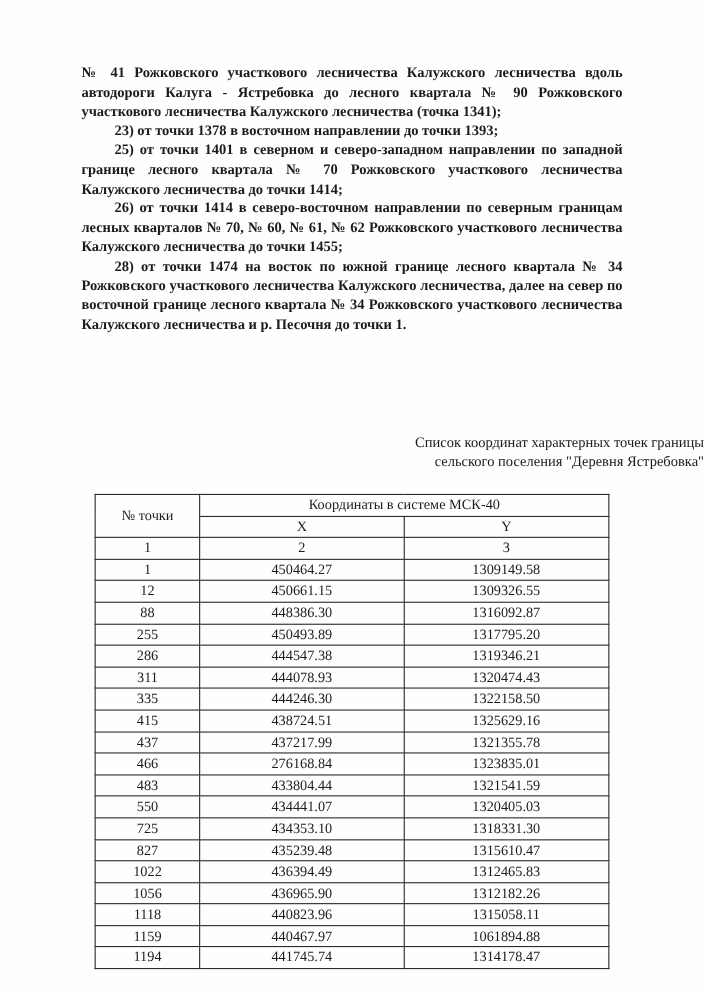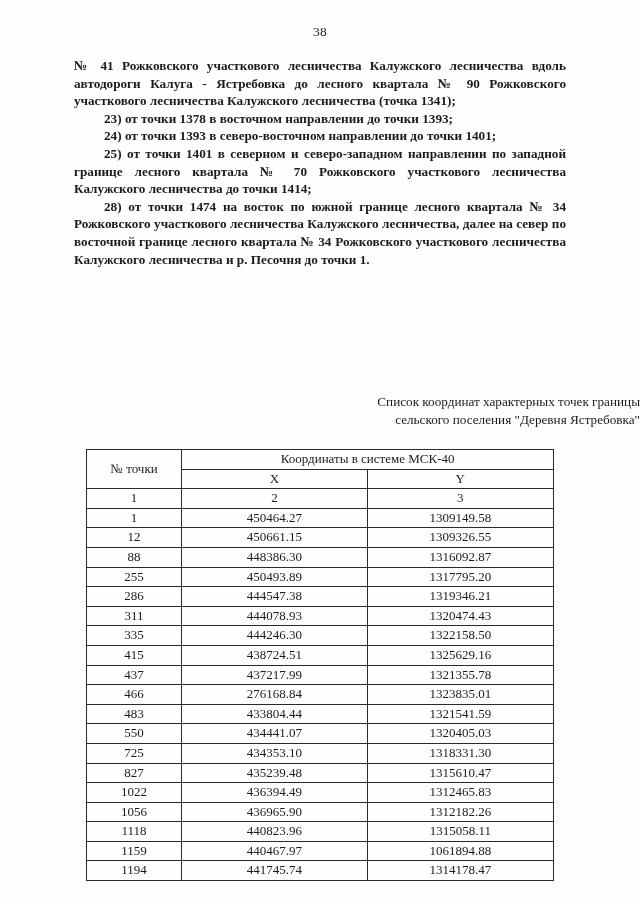--- a/index.html
+++ b/index.html
@@ -109,27 +109,26 @@
   .datarow td {
     height: 19.2px;
     line-height: 19.2px;
   }
 </style>
 </head>
 <body>
 
 <div class="page">
 
-  <div class="page-number">38</div>
 
   <div class="body-text">
     <p class="para">№ 41 Рожковского участкового лесничества Калужского лесничества вдоль автодороги Калуга - Ястребовка до лесного квартала № 90 Рожковского участкового лесничества Калужского лесничества (точка 1341);</p>
     <p class="para indent">23) от точки 1378 в восточном направлении до точки 1393;</p>
-    <p class="para indent">24) от точки 1393 в северо-восточном направлении до точки 1401;</p>
     <p class="para indent">25) от точки 1401 в северном и северо-западном направлении по западной границе лесного квартала № 70 Рожковского участкового лесничества Калужского лесничества до точки 1414;</p>
+    <p class="para indent">26) от точки 1414 в северо-восточном направлении по северным границам лесных кварталов № 70, № 60, № 61, № 62 Рожковского участкового лесничества Калужского лесничества до точки 1455;</p>
     <p class="para indent">28) от точки 1474 на восток по южной границе лесного квартала № 34 Рожковского участкового лесничества Калужского лесничества, далее на север по восточной границе лесного квартала № 34 Рожковского участкового лесничества Калужского лесничества и р. Песочня до точки 1.</p>
   </div>
 
   <div class="table-caption">
     <div>Список координат характерных точек границы</div>
     <div>сельского поселения "Деревня Ястребовка"</div>
   </div>
 
   <div class="coord-table-wrap">
     <table class="coord">

